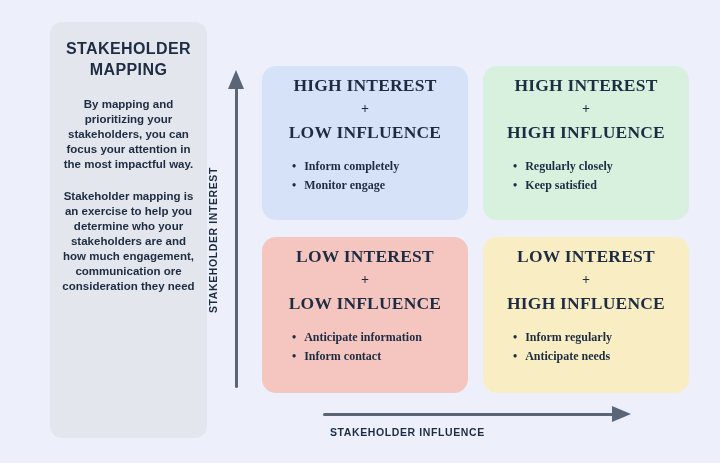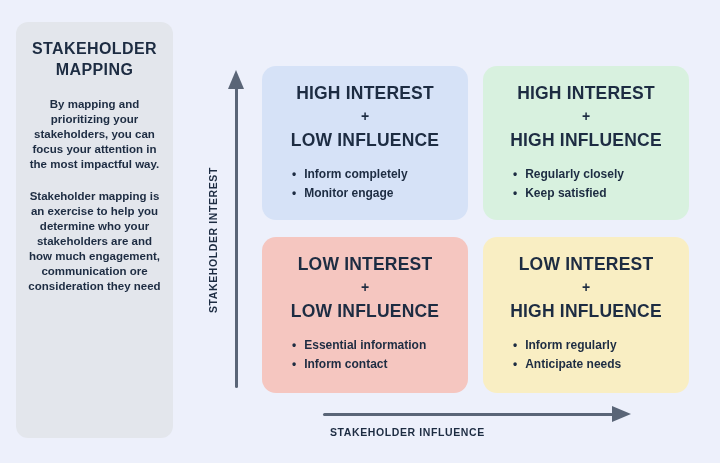--- a/index.html
+++ b/index.html
@@ -6,21 +6,21 @@
   body {
     width: 720px; height: 463px;
     position: relative;
     font-family: "Liberation Sans", sans-serif;
     overflow: hidden;
   }
   .stage { position: absolute; inset: 0; }
 
   
   .sidebar {
-    position: absolute; left: 16px; top: 22px;
+    position: absolute; left: 50px; top: 22px;
     width: 157px; height: 416px;
     border-radius: 12px;
     box-sizing: border-box;
     padding: 14px 11px 0 11px;
     text-align: center;
   }
   .sidebar-title {
     font-size: 16px; font-weight: 800;
     letter-spacing: 0.4px; line-height: 21px;
     margin: 2px 0 0 0;
@@ -66,21 +66,22 @@
     width: 290px; 
     font-size: 10.5px; font-weight: 800; letter-spacing: 0.6px;
     white-space: nowrap;
   }
 
   
   .quadrant {
     position: absolute; width: 206px;
     border-radius: 14px;
     box-sizing: border-box;
-    padding-top: 16px;
+    padding-top: 8px;
+    font-family: Liberation Serif, serif;
   }
   .q-top-left     { left: 262px; top: 66px;  height: 154px; }
   .q-top-right    { left: 483px; top: 66px;  height: 154px; }
   .q-bottom-left  { left: 262px; top: 237px; height: 156px; }
   .q-bottom-right { left: 483px; top: 237px; height: 156px; }
 
   .q-line1, .q-line2 {
     text-align: center;
     font-size: 17.5px; font-weight: 800;
     line-height: 22px; letter-spacing: 0.2px;
@@ -150,21 +151,21 @@
     </ul>
   </div>
 
   <div class="quadrant q-bottom-left" style="background: rgb(245, 198, 192);">
     <div class="q-line1">LOW INTEREST</div>
     <div class="q-plus">+</div>
     <div class="q-line2">LOW INFLUENCE</div>
     <ul class="q-bullets">
       <li>
         <span class="q-dot">•</span>
-        <span>Essential information</span>
+        <span>Anticipate information</span>
       </li>
       <li>
         <span class="q-dot">•</span>
         <span>Inform contact</span>
       </li>
     </ul>
   </div>
 
   <div class="quadrant q-bottom-right" style="background: rgb(249, 238, 195);">
     <div class="q-line1">LOW INTEREST</div>

